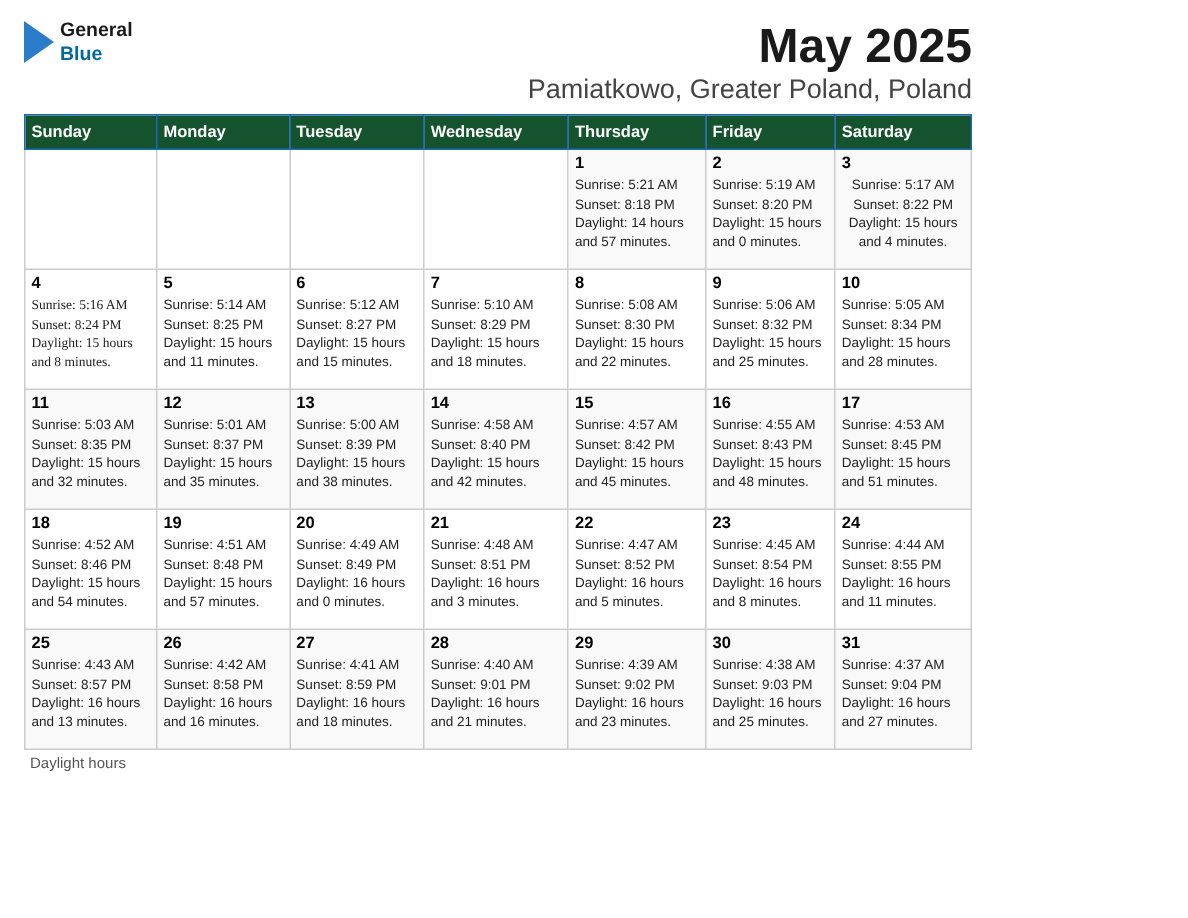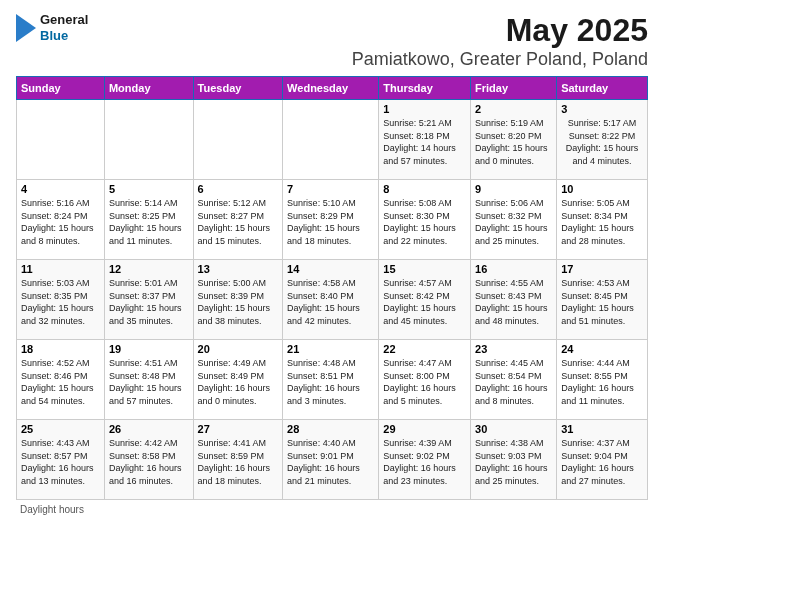--- a/index.html
+++ b/index.html
@@ -37,21 +37,21 @@
     .subtitle {
       font-size: 18px;
       color: #444;
     }
     .calendar {
       width: 100%;
       border-collapse: collapse;
       font-size: 10px;
     }
     .calendar thead th {
-      background-color: #a21caf;
+      background-color: #14532d;
       color: #fff;
       padding: 5px 4px;
       text-align: left;
       font-size: 11px;
       border: 1px solid #1a6ab5;
     }
     .calendar tbody td {
       border: 1px solid #ccc;
       vertical-align: top;
       padding: 3px 4px;
@@ -139,21 +139,21 @@
           <td>
             <span class="day-number">3</span>
             <div class="day-info" style="white-space: pre-line; text-align: center;">Sunrise: 5:17 AM
 Sunset: 8:22 PM
 Daylight: 15 hours and 4 minutes.</div>
           </td>
         </tr>
         <tr>
           <td>
             <span class="day-number">4</span>
-            <div class="day-info" style="white-space: pre-line;">Sunrise: 5:16 AM
+            <div class="day-info" style="white-space: pre-line; font-family: Liberation Serif, serif;">Sunrise: 5:16 AM
 Sunset: 8:24 PM
 Daylight: 15 hours and 8 minutes.</div>
           </td>
           <td>
             <span class="day-number">5</span>
             <div class="day-info" style="white-space: pre-line;">Sunrise: 5:14 AM
 Sunset: 8:25 PM
 Daylight: 15 hours and 11 minutes.</div>
           </td>
           <td>
@@ -252,21 +252,21 @@
           </td>
           <td>
             <span class="day-number">21</span>
             <div class="day-info" style="white-space: pre-line;">Sunrise: 4:48 AM
 Sunset: 8:51 PM
 Daylight: 16 hours and 3 minutes.</div>
           </td>
           <td>
             <span class="day-number">22</span>
             <div class="day-info" style="white-space: pre-line;">Sunrise: 4:47 AM
-Sunset: 8:00 PM
+Sunset: 8:52 PM
 Daylight: 16 hours and 5 minutes.</div>
           </td>
           <td>
             <span class="day-number">23</span>
             <div class="day-info" style="white-space: pre-line;">Sunrise: 4:45 AM
 Sunset: 8:54 PM
 Daylight: 16 hours and 8 minutes.</div>
           </td>
           <td>
             <span class="day-number">24</span>

